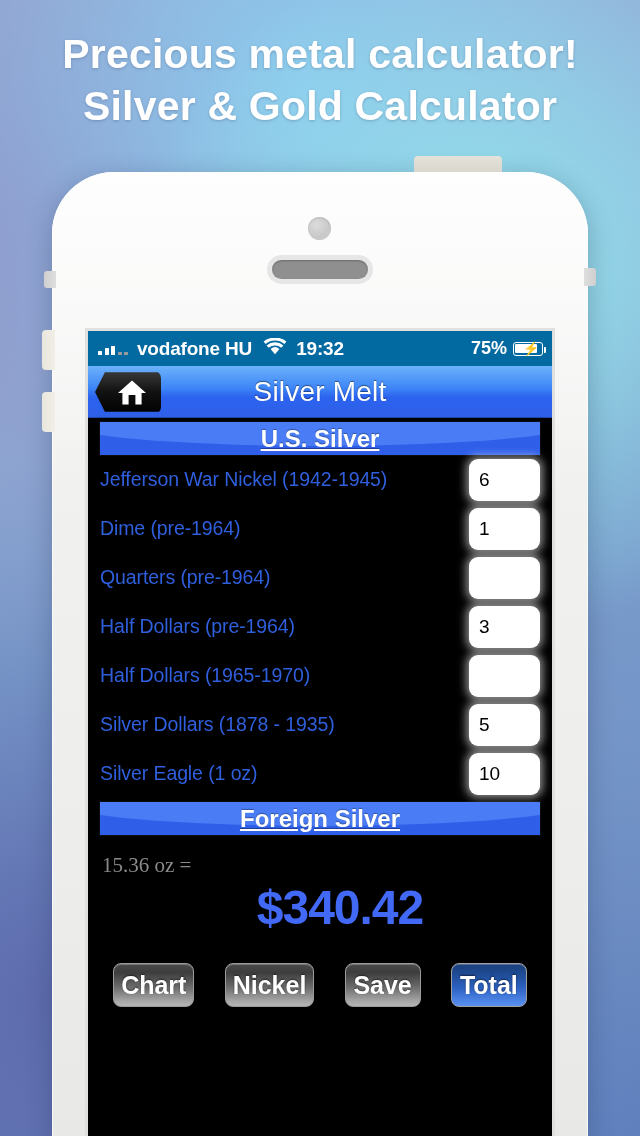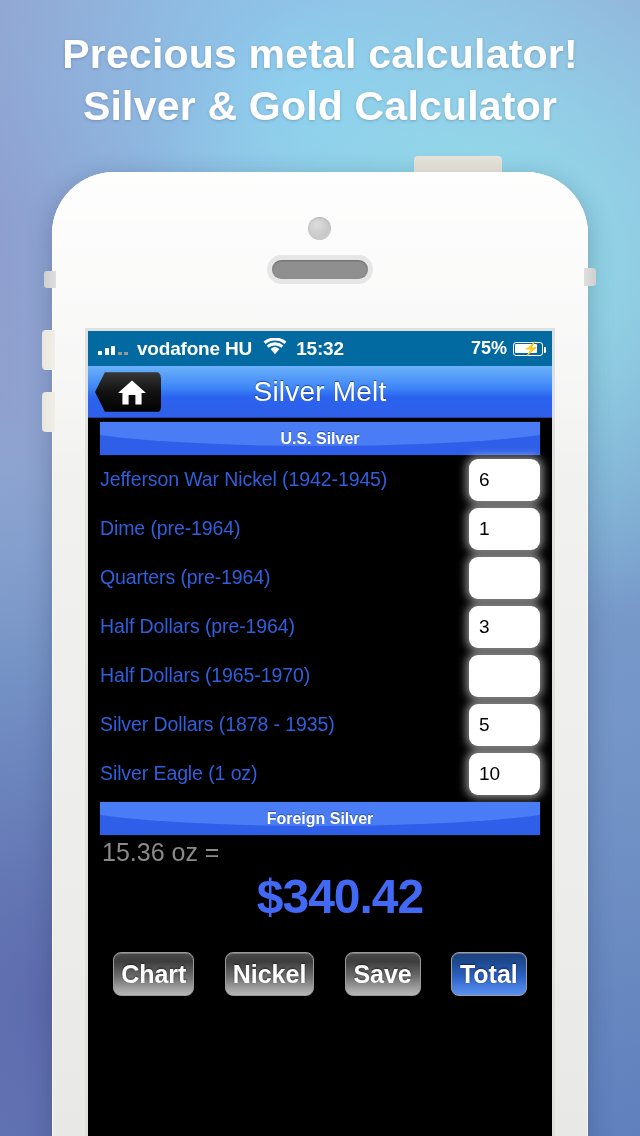--- a/index.html
+++ b/index.html
@@ -227,24 +227,25 @@
     content: "";
     position: absolute;
     left: -10%; top: -26px;
     width: 120%; height: 50px;
     background: #4a7cf5;
     border-radius: 0 0 50% 50%;
   }
   .section-hdr span {
     position: relative;
     color: #fff;
-    font-size: 16px;
+    font-size: 24px;
     font-weight: bold;
     text-shadow: 0 -1px 1px rgba(0,0,0,0.35);
     z-index: 2;
+    text-decoration: underline;
   }
 
   
   .rows { padding: 0 12px; text-decoration: underline; }
   .row {
     position: relative;
     height: 49px;
     display: flex;
     align-items: center;
   }
@@ -267,22 +268,23 @@
     padding-left: 10px;
   }
   .row-input span {
     color: #000;
     font-size: 19px;
   }
 
   
   .result-oz {
     color: #8a8a8a;
-    font-size: 25px;
-    padding: 3px 0 0 14px;
+    font-size: 21px;
+    padding: 18px 0 0 14px;
+    font-family: Liberation Serif, serif;
   }
   .result-amount {
     color: #4169f5;
     font-size: 48px;
     font-weight: bold;
     text-align: center;
     letter-spacing: -1px;
     padding-left: 40px;
     margin-top: 2px;
   }
@@ -348,21 +350,21 @@
           <i class="b5"></i>
       </div>
       <div class="sb-carrier">vodafone HU</div>
       <div class="sb-wifi">
         <svg width="24" height="17" viewBox="0 0 24 17">
           <path d="M12 16.2 L7.6 10.9 a7 7 0 0 1 8.8 0 Z" fill="#fff"></path>
           <path d="M3.6 7.4 a13 13 0 0 1 16.8 0 l-2.1 2.4 a9.8 9.8 0 0 0 -12.6 0 Z" fill="#fff"></path>
           <path d="M0.6 3.6 a18 18 0 0 1 22.8 0 l-2 2.3 a14.9 14.9 0 0 0 -18.8 0 Z" fill="#fff"></path>
         </svg>
       </div>
-      <div class="sb-time">15:32</div>
+      <div class="sb-time">19:32</div>
       <div class="sb-right">
         <div class="sb-batt-pct">75%</div>
         <div class="sb-batt">
           <div class="fill"></div>
           <div class="bolt">⚡</div>
         </div>
       </div>
     </div>
 
     <div class="navbar">

